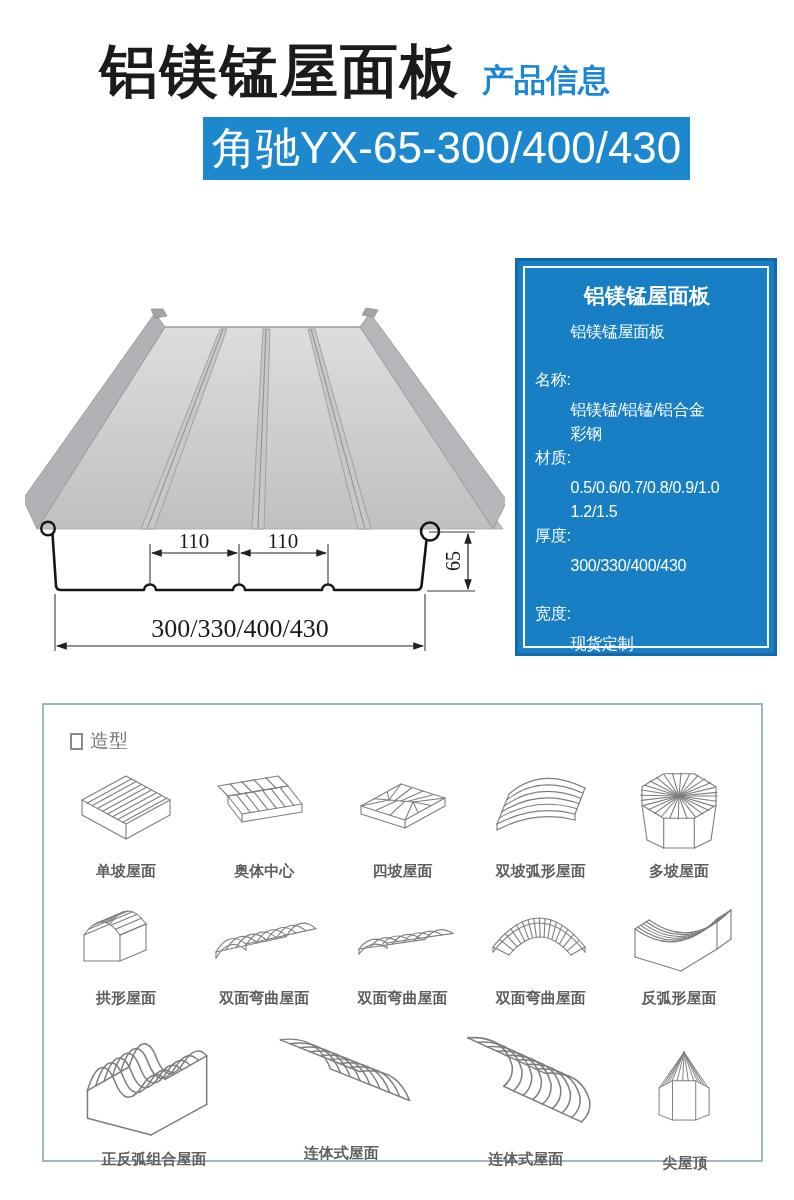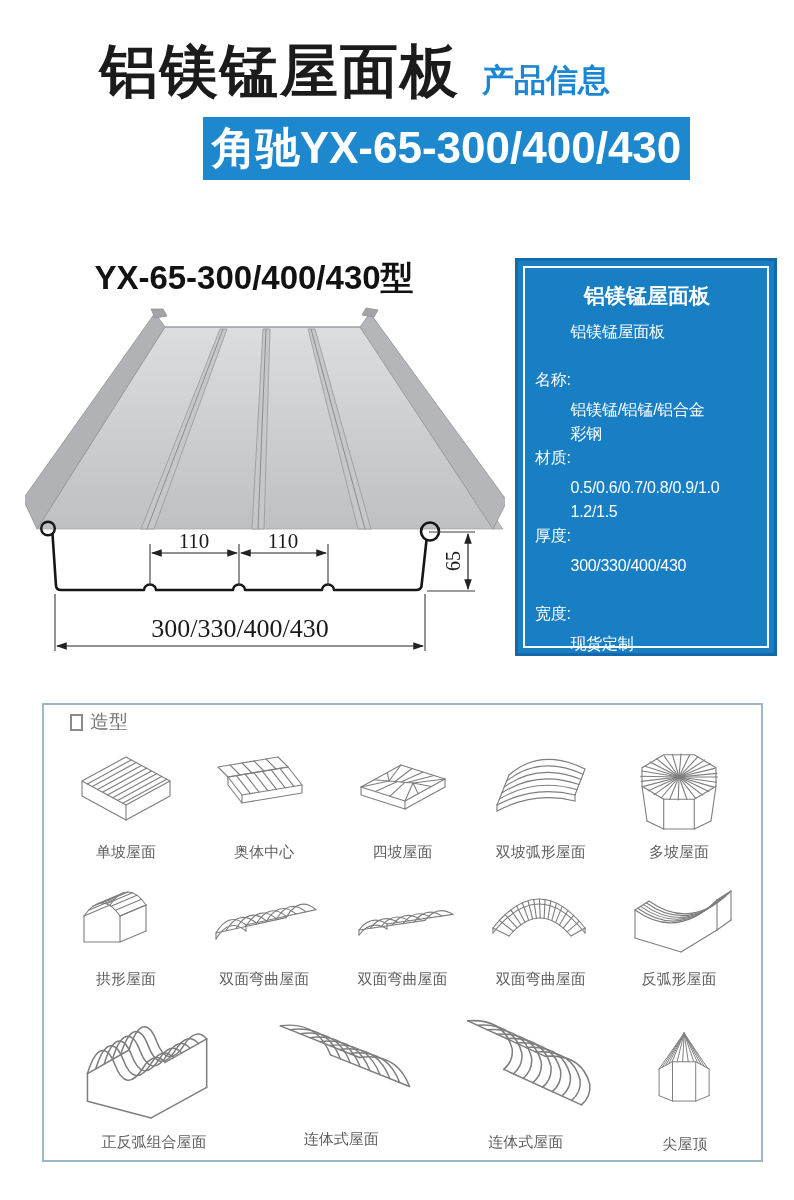--- a/index.html
+++ b/index.html
@@ -3,56 +3,55 @@
 <meta charset="utf-8">
 <style>
   html,body{margin:0;padding:0;background:#ffffff;}
   #page{position:relative;width:794px;height:1200px;background:#ffffff;overflow:hidden;
         font-family:"Liberation Sans","DejaVu Sans",sans-serif;}
   
   .title-row{position:absolute;left:100px;top:42px;display:flex;align-items:flex-end;gap:22px;}
   .main-title{font-size:58px;font-weight:800;color:#1b1b1b;line-height:1;letter-spacing:2px;white-space:nowrap;}
   .sub-title{font-size:32px;font-weight:800;color:#1b86d3;line-height:1;padding-bottom:4px;white-space:nowrap;}
   .banner{position:absolute;left:203px;top:117px;width:487px;height:63px;background:#1e88cf;color:#ffffff;
-          display:flex;align-items:center;justify-content:center;font-size:44px;font-weight:700;white-space:nowrap;}
+          display:flex;align-items:center;justify-content:center;font-size:44px;font-weight:400;white-space:nowrap;}
   
   .model-title{position:absolute;left:28px;top:256px;width:452px;text-align:center;font-size:33px;font-weight:700;color:#121212;white-space:nowrap;}
   .hero-svg{position:absolute;left:25px;top:303px;}
   .cs-svg{position:absolute;left:35px;top:515px;}
   
   .info-box{position:absolute;left:515px;top:258px;width:262px;height:398px;background:#187fc4;
             border:3px solid #1568aa;box-sizing:border-box;padding:5px;}
   .info-inner{border:2px solid #ffffff;height:100%;box-sizing:border-box;padding:6px 8px 0 10px;color:#ffffff;}
   .info-title{text-align:center;font-size:21px;font-weight:600;margin:8px 0 10px;}
   .info-row{display:flex;font-size:16px;letter-spacing:-0.3px;line-height:24px;margin-bottom:6px;}
   .info-row .lbl{flex:none;margin-top:48px;}
   .info-row .val{white-space:pre-line;}
   
   .shape-box{position:absolute;left:42px;top:703px;width:721px;height:459px;border:2px solid #9cb7c8;
-             box-sizing:border-box;padding:4px 26px 0;background:#ffffff;}
+             box-sizing:border-box;padding:23px 26px 0;background:#ffffff;}
   .shape-header{display:flex;align-items:center;color:#757575;font-size:19px;}
   .square-glyph{width:13px;height:17px;border:2px solid #8a8a8a;margin-right:7px;display:inline-block;box-sizing:border-box;}
-  .shape-row{display:flex;justify-content:space-between;align-items:center;margin-top:16px;}
+  .shape-row{display:flex;justify-content:space-between;align-items:flex-start;margin-top:16px;font-weight:bold;}
   .fig-cell{display:flex;flex-direction:column;align-items:center;}
   .fig-label{font-size:15px;color:#5e5e5e;margin-top:4px;white-space:nowrap;}
   svg.fig path{stroke:#7e7e7e;fill:none;stroke-width:1.1;stroke-linecap:round;stroke-linejoin:round;}
   .dim-text{font-family:"Liberation Serif","DejaVu Serif",serif;fill:#1a1a1a;}
 </style>
 </head>
 <body>
 
 <div id="page">
 
   <div class="title-row">
     <div class="main-title">铝镁锰屋面板</div>
     <div class="sub-title">产品信息</div>
   </div>
   <div class="banner">角驰YX-65-300/400/430</div>
 
-  <div class="model-title">YX-65-300/400/430型</div>
 
   <svg class="hero-svg" width="480" height="228" viewBox="0 0 480 228">
     <defs>
       <linearGradient id="g1" x1="0" y1="0" x2="0" y2="1">
         <stop offset="0" stop-color="#dcdddf"></stop>
           <stop offset="1" stop-color="#bfc0c2"></stop>
       </linearGradient>
     </defs>
     <polygon points="140,24 335,24 478,226 12,226" fill="url(#g1)" stroke="#a6a7a9" stroke-width="0.8"></polygon>
     <line x1="140" y1="24" x2="335" y2="24" stroke="#909194" stroke-width="1.2"></line>

